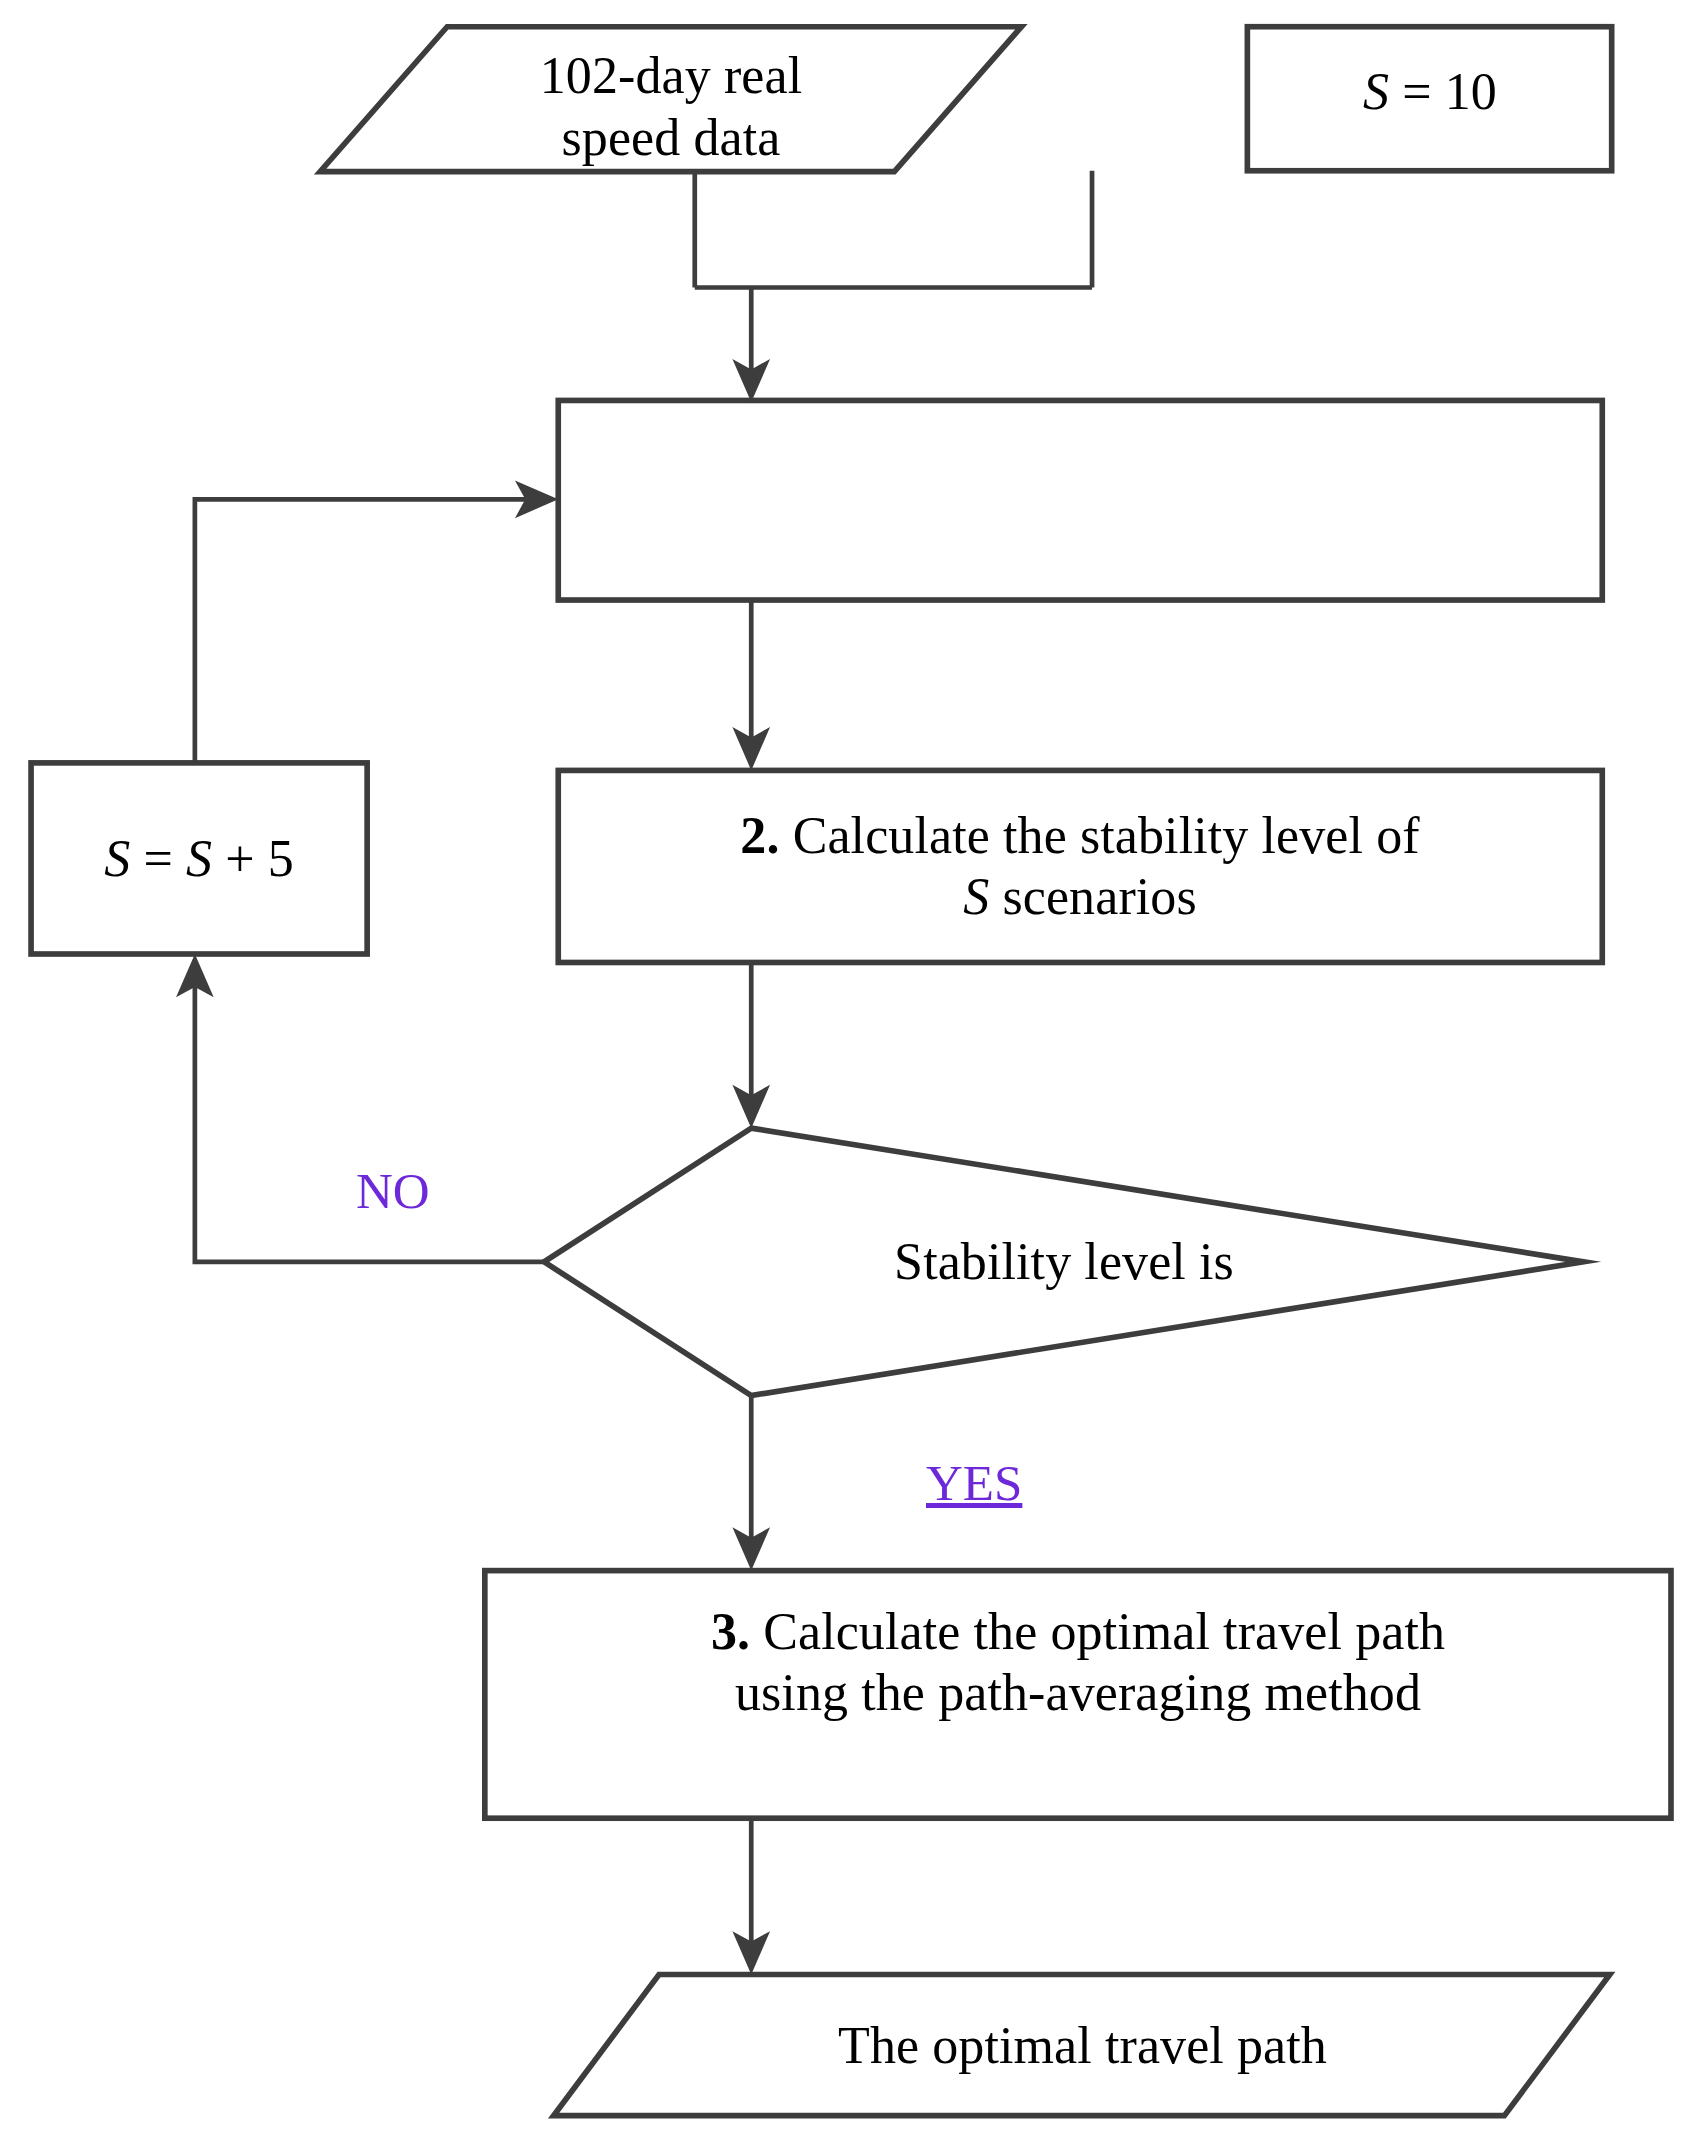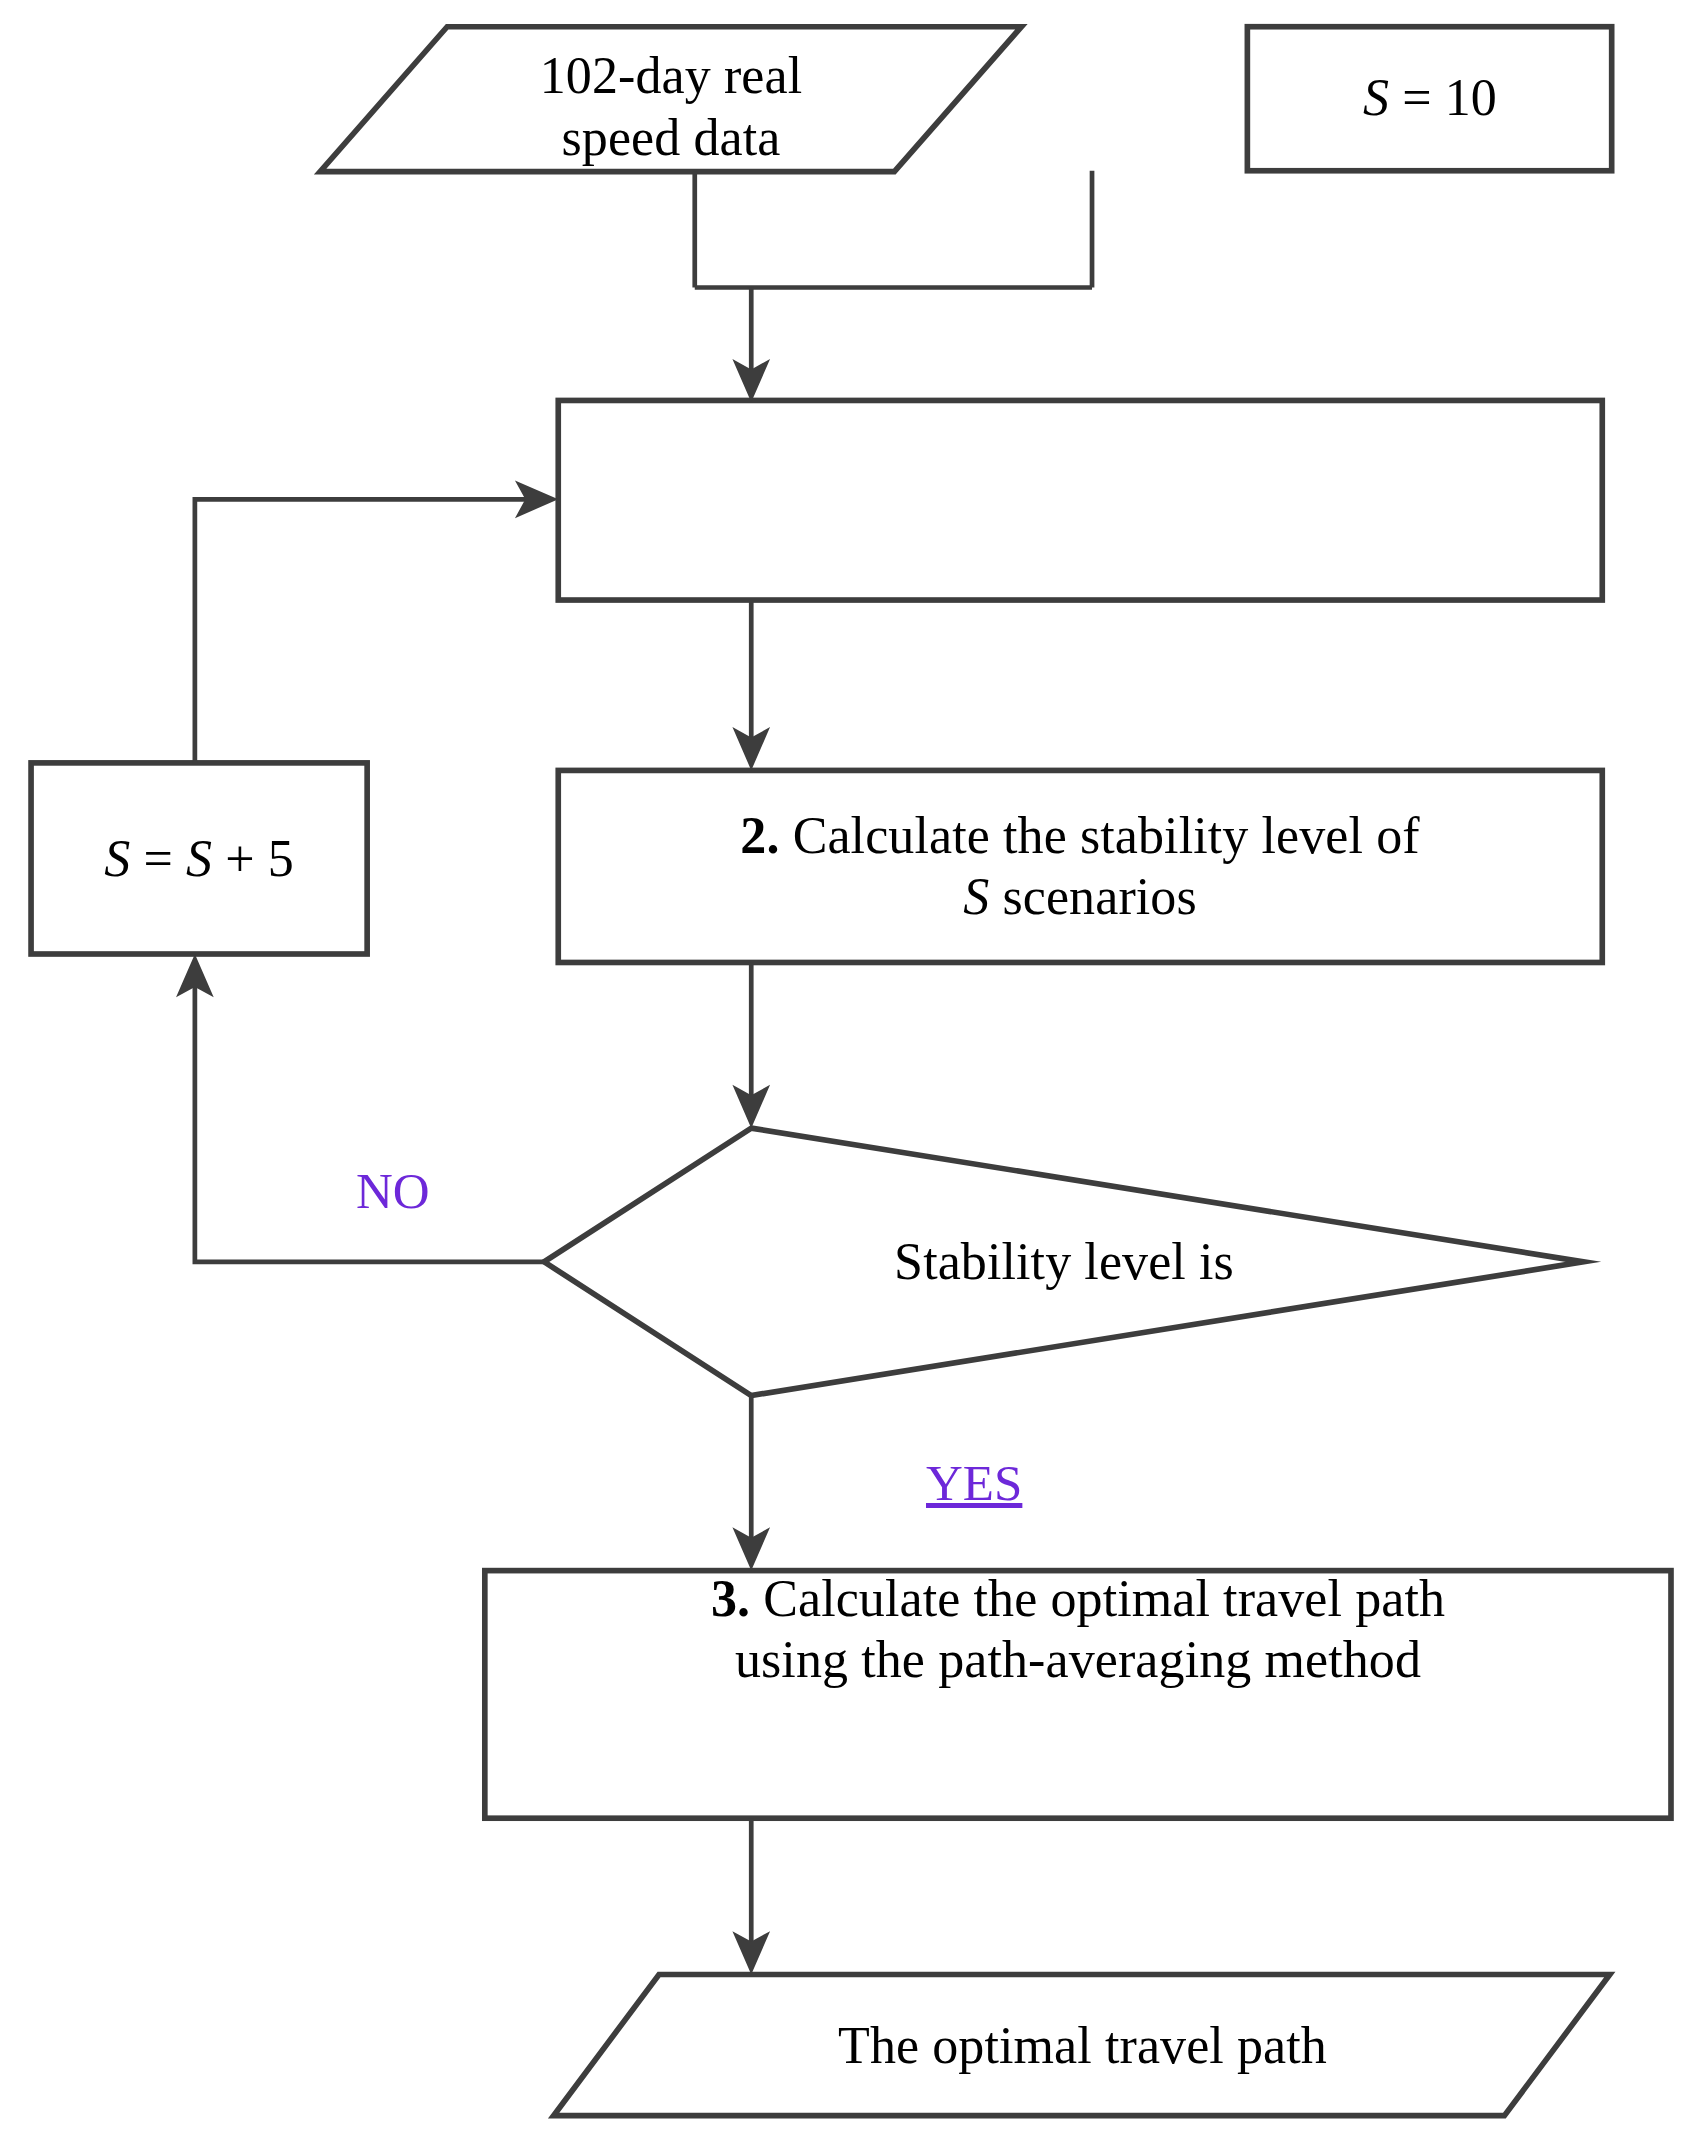--- a/index.html
+++ b/index.html
@@ -114,39 +114,39 @@
     <path class="conn" d="M 798,1931 L 798,2075"></path>
     <polygon class="arrowhead" points="798,2097 778,2051 798,2062 818,2051"></polygon>
 
   </svg>
 
   <div class="node-text" style="left:320px; top:34px; width:702px; height:145px;">
     <span class="ln">102-day real</span>
     <span class="ln">speed data</span>
   </div>
 
-  <div class="node-text" style="left:1248px; top:26px; width:364px; height:144px;">
+  <div class="node-text" style="left:1248px; top:20px; width:364px; height:144px;">
     <span class="ln"><span class="it">S</span><span> = 10</span></span>
   </div>
 
 
   <div class="node-text" style="left:558px; top:770px; width:1044px; height:192px;">
     <span class="ln"><span class="bd">2.</span><span> Calculate the stability level of</span></span>
     <span class="ln"><span class="it">S</span><span> scenarios</span></span>
   </div>
 
   <div class="node-text" style="left:544px; top:1128px; width:1040px; height:267px;align-items:center;">
     <span class="ln">Stability level is</span>
   </div>
 
   <div class="node-text" style="left:31px; top:763px; width:336px; height:191px;">
     <span class="ln"><span class="it">S</span><span> = </span><span class="it">S</span><span> + 5</span></span>
   </div>
 
-  <div class="node-text" style="left:485px; top:1505px; width:1186px; height:248px;text-align:center;">
+  <div class="node-text" style="left:485px; top:1538px; width:1186px; height:248px;text-align:center;">
     <span class="ln"><span class="bd">3.</span><span> Calculate the optimal travel path</span></span>
     <span class="ln">using the path-averaging method</span>
   </div>
 
   <div class="node-text" style="left:554px; top:1975px; width:1057px; height:141px;">
     <span class="ln">The optimal travel path</span>
   </div>
 
   <div class="edge-label" style="left:356px; top:1166px;">NO</div>
 

